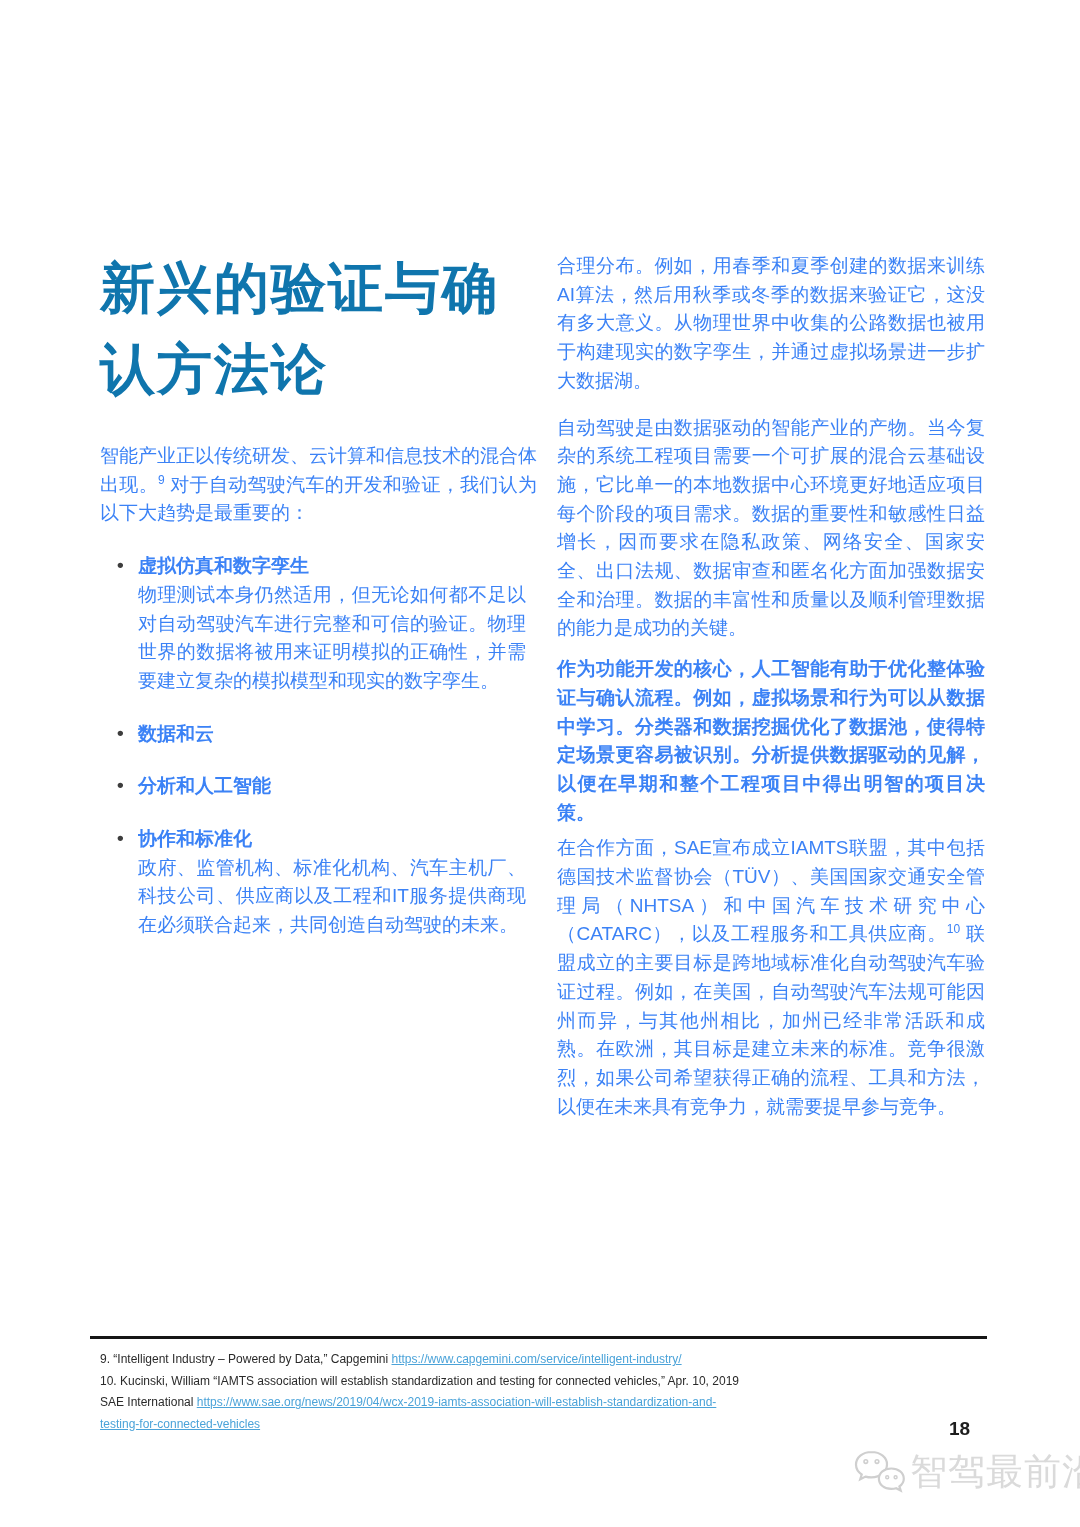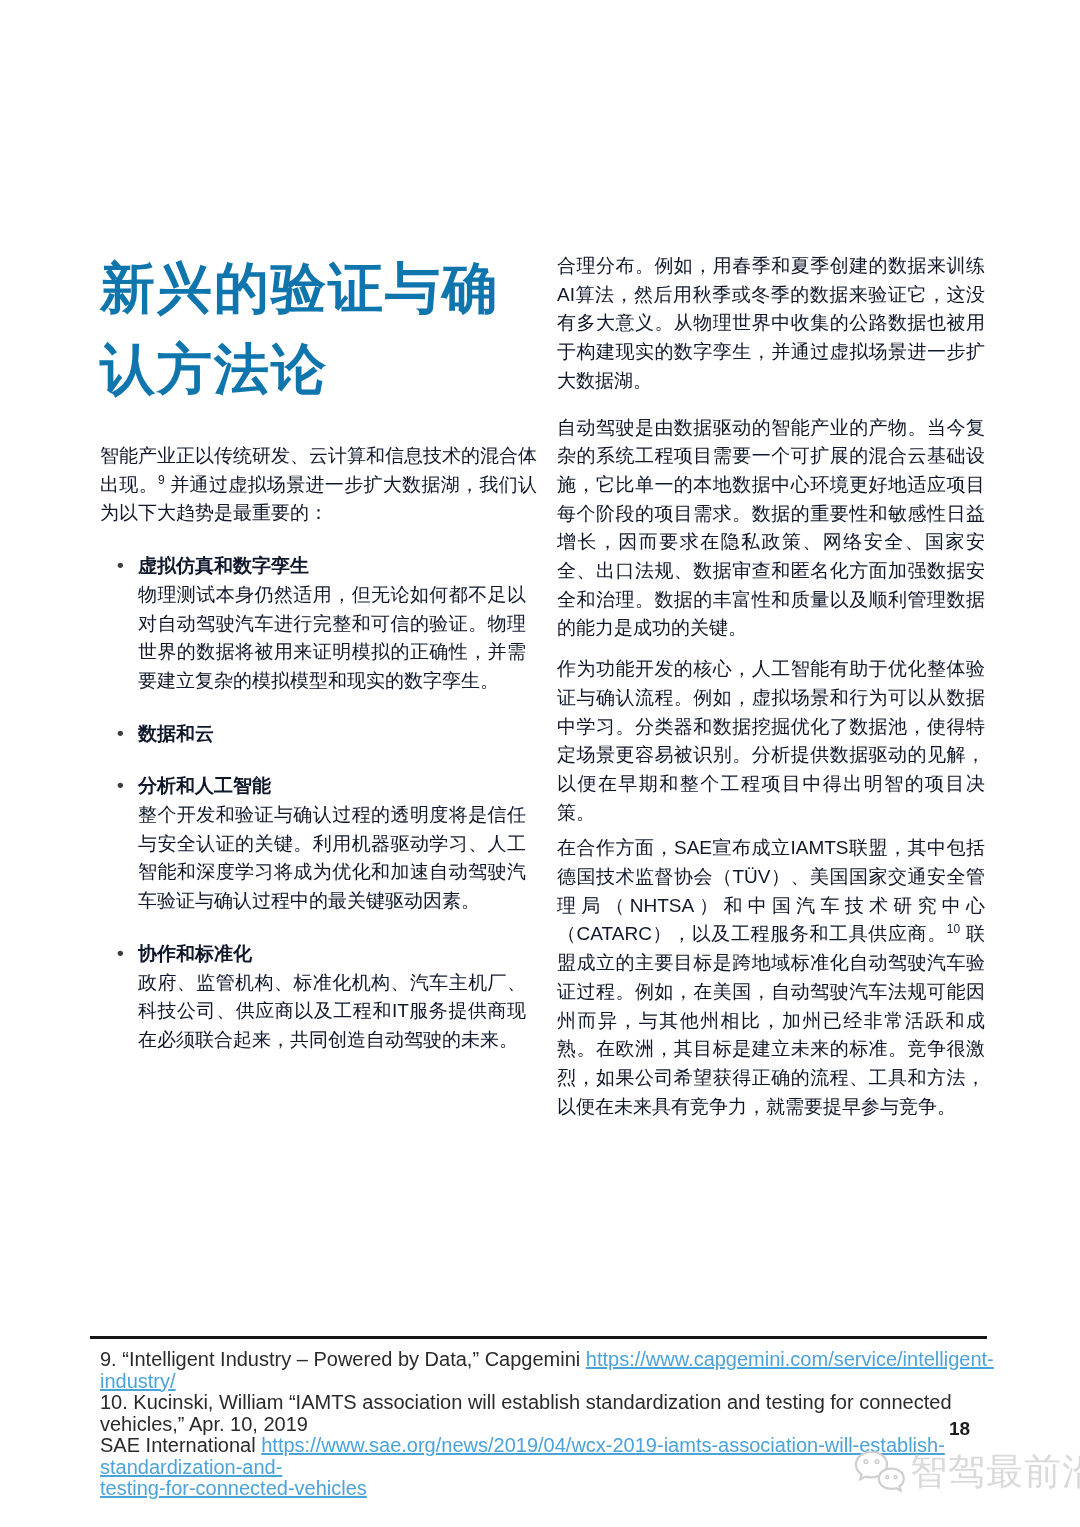--- a/index.html
+++ b/index.html
@@ -7,40 +7,40 @@
   .page {
     position:relative; width:1080px; height:1527px;
     background:#ffffff; margin:0 auto; overflow:hidden;
   }
   
   .title { position:absolute; left:100px; top:248px; width:470px; margin:0;
            color:#0f75ad; font-size:55px; font-weight:700; letter-spacing:2px; }
   .title-line { display:block; line-height:81px; }
 
   
-  .col { font-size:19px; line-height:28.7px; color:#0f172a; text-align:justify; }
+  .col { font-size:19px; line-height:28.7px; color:#3b82f6; text-align:justify; }
   .col-left  { position:absolute; left:100px; top:442px; width:437px; }
   .col-right { position:absolute; left:557px; top:252px; width:428px; }
   .col p { margin:0 0 18px 0; }
   sup { font-size:12px; line-height:0; vertical-align:super; }
 
   .intro { margin-bottom:21px; }
   .bullets { list-style:none; margin:11px; padding:0; }
   .bullets li { position:relative; padding-left:27px; margin-top:24px; }
   .bullets li::before { content:"\2022"; position:absolute; left:6px; top:-1px; font-weight:700; color:#3d3d3d; }
   .b-title { display:block; font-weight:700; }
   .closing { margin-top:31px; }
 
   .col-right .gap-mid   { margin-bottom:12px; }
-  .col-right .gap-tight { margin-bottom:7px; }
+  .col-right .gap-tight { margin-bottom:7px;font-weight:bold; }
 
   
   .footer-rule { position:absolute; left:90px; top:1336px; width:897px; height:3px; background:#161616; }
   .footnotes { position:absolute; left:100px; top:1349px; width:900px;
-               font-size:20px; line-height:21.5px; color:#2a2a2a; text-align:left; }
+               font-size:12px; line-height:21.5px; color:#2a2a2a; text-align:left; }
   .footnotes p { margin:0; }
   .link { color:#4ba3d9; text-decoration:underline; cursor:pointer; }
   .page-number { position:absolute; left:949px; top:1418px; font-size:19px; font-weight:700; color:#1d1d1d; }
 
   
   .watermark { position:absolute; left:853px; top:1447px; display:flex; align-items:center; gap:5px; }
   .wm-text { font-size:37px; letter-spacing:1px; color:#dadada;
              text-shadow:1px 1px 0 #ffffff; white-space:nowrap; }
   .wm-icon { flex:0 0 auto; }
 </style>
@@ -48,33 +48,32 @@
 <body>
 
 <div class="page">
 
   <h1 class="title">
     <span class="title-line">新兴的验证与确</span>
     <span class="title-line">认方法论</span>
   </h1>
 
   <div class="col col-left">
-    <p class="intro"><span>智能产业正以传统研发、云计算和信息技术的混合体出现。</span><sup>9</sup><span> 并通过虚拟场景进一步扩大数据湖，我们认为以下大趋势是最重要的：</span></p>
+    <p class="intro"><span>智能产业正以传统研发、云计算和信息技术的混合体出现。</span><sup>9</sup><span> 对于自动驾驶汽车的开发和验证，我们认为以下大趋势是最重要的：</span></p>
 
     <ul class="bullets">
       <li>
         <span class="b-title">虚拟仿真和数字孪生</span>
         <span class="b-text">物理测试本身仍然适用，但无论如何都不足以对自动驾驶汽车进行完整和可信的验证。物理世界的数据将被用来证明模拟的正确性，并需要建立复杂的模拟模型和现实的数字孪生。</span>
       </li>
       <li>
         <span class="b-title">数据和云</span>
       </li>
       <li>
         <span class="b-title">分析和人工智能</span>
-        <span class="b-text">整个开发和验证与确认过程的透明度将是信任与安全认证的关键。利用机器驱动学习、人工智能和深度学习将成为优化和加速自动驾驶汽车验证与确认过程中的最关键驱动因素。</span>
       </li>
       <li>
         <span class="b-title">协作和标准化</span>
         <span class="b-text">政府、监管机构、标准化机构、汽车主机厂、科技公司、供应商以及工程和IT服务提供商现在必须联合起来，共同创造自动驾驶的未来。</span>
       </li>
     </ul>
 
   </div>
 
   <div class="col col-right">

